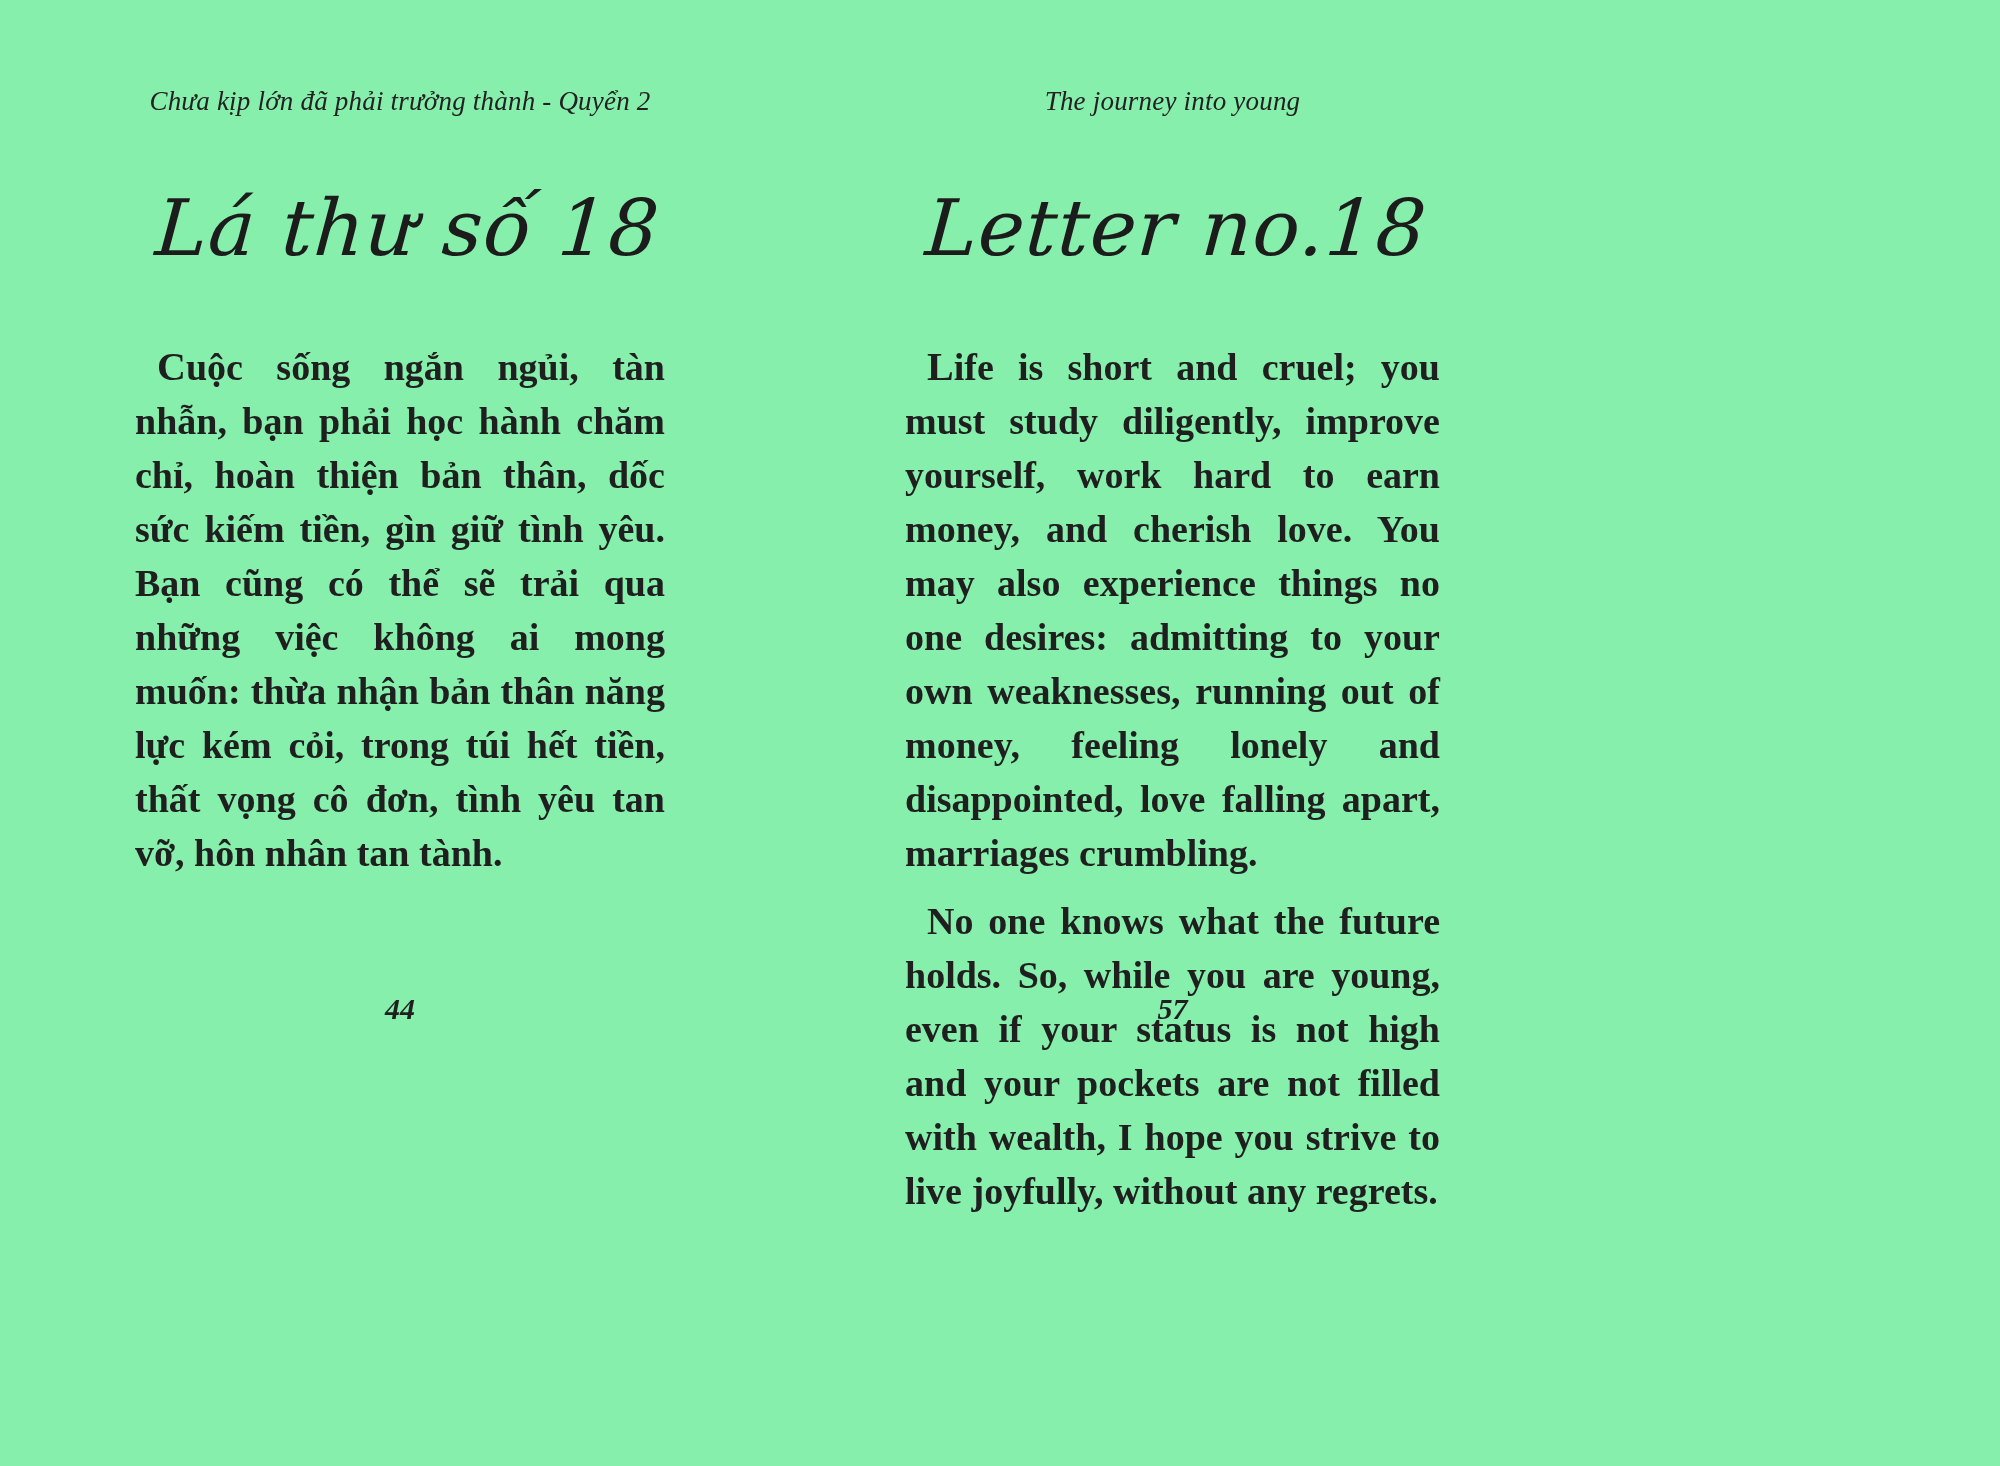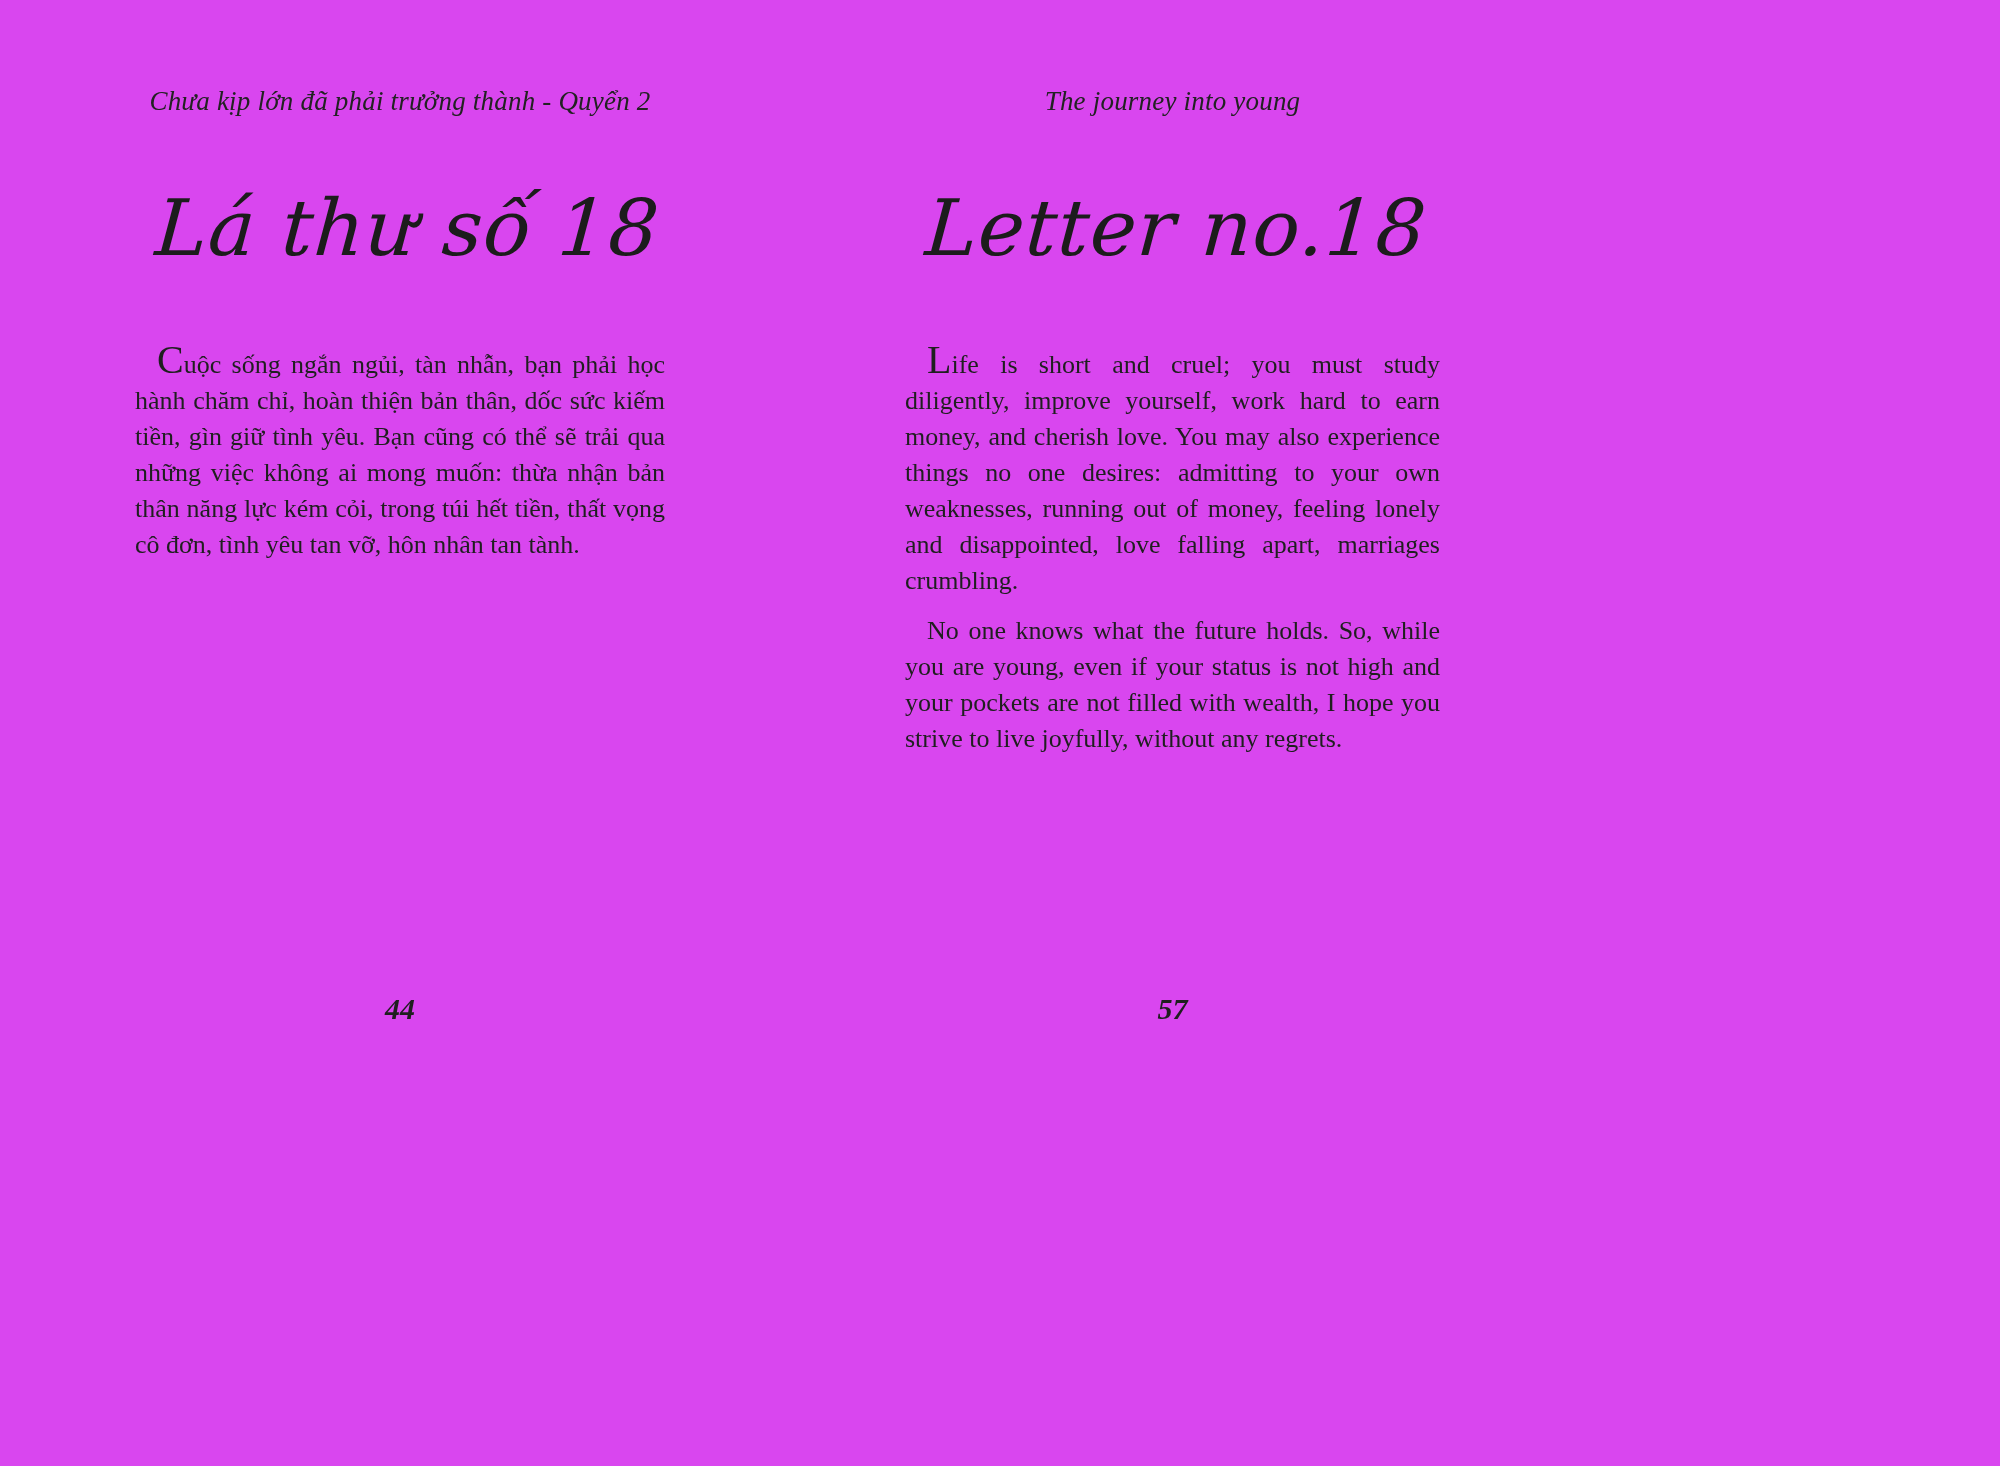--- a/index.html
+++ b/index.html
@@ -4,21 +4,21 @@
 <style>
   html, body {
     margin: 0;
     padding: 0;
     background: #ffffff;
   }
   #page {
     position: relative;
     width: 2000px;
     height: 1466px;
-    background: #d946ef;
+    background: #86efac;
     color: #2b2b2b;
     font-family: "Liberation Serif", "DejaVu Serif", serif;
     overflow: hidden;
   }
   .book-page {
     position: absolute;
     top: 0;
     height: 1466px;
   }
   #left-page  { left: 135px;  width: 530px; }
@@ -48,24 +48,25 @@
     font-family: "DejaVu Serif", serif;
     transform: skewX(-4deg);
     transform-origin: left bottom;
   }
 
   .body-text {
     position: absolute;
     top: 340px;
     left: 0;
     width: 100%;
-    font-size: 26px;
-    line-height: 36px;
+    font-size: 38px;
+    line-height: 54px;
     text-align: justify;
     color: #1f1f1f;
+    font-weight: bold;
   }
   .body-text p {
     margin: 0 0 14px 0;
     text-indent: 22px;
   }
   .body-text p.dropcap-par::first-letter {
     font-size: 40px;
     line-height: 1;
   }
 

